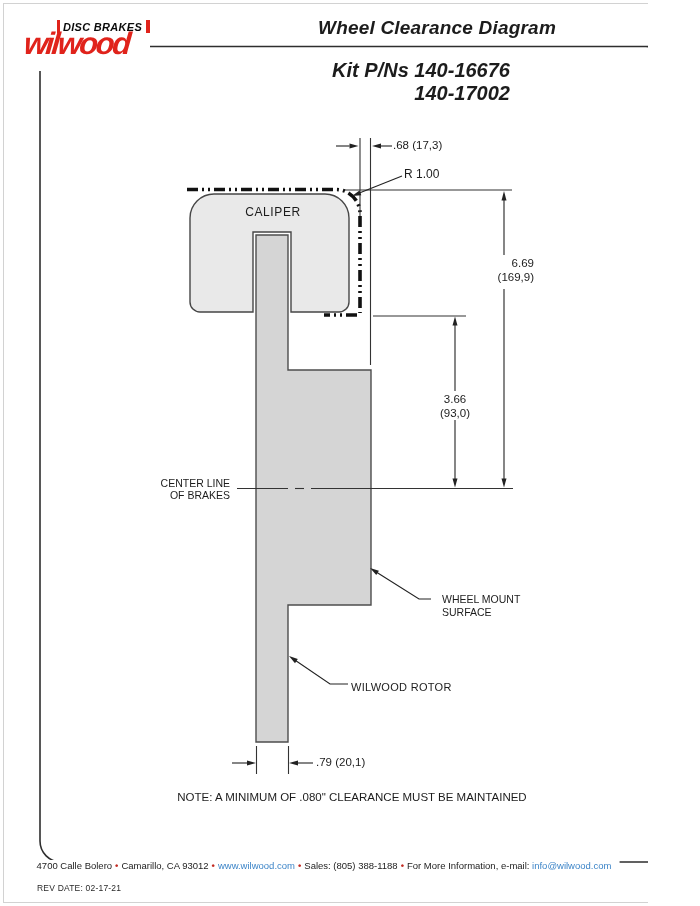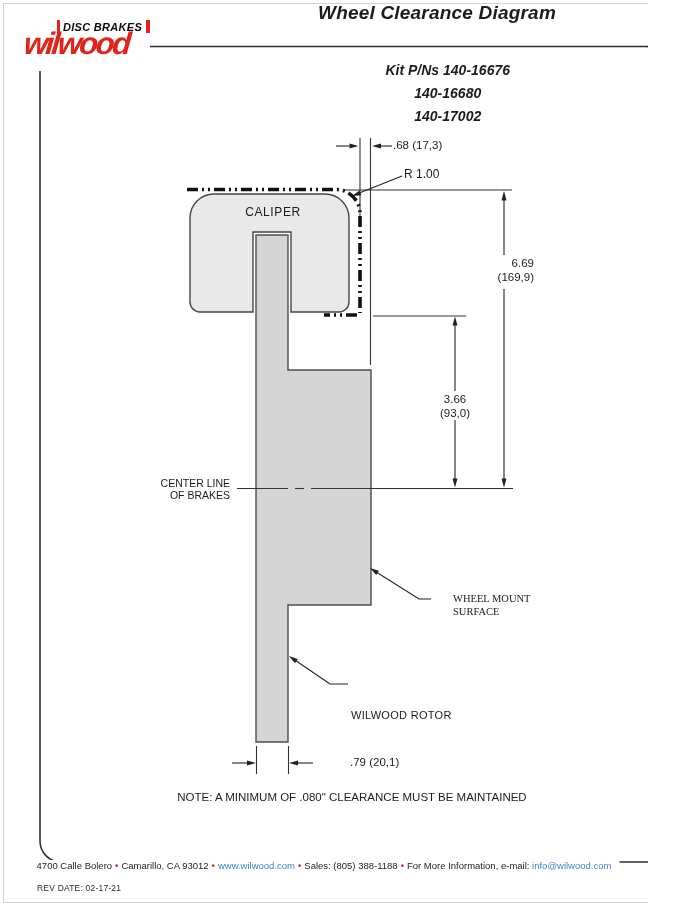--- a/index.html
+++ b/index.html
@@ -2,31 +2,31 @@
 <html><head>
 <meta charset="utf-8">
 <style>
   html,body{margin:0;padding:0;background:#fff;}
   #page{position:relative;width:648px;height:906px;background:#fff;overflow:hidden;
         font-family:"Liberation Sans",sans-serif;color:#1a1a1a;}
   .abs{position:absolute;}
   svg{position:absolute;left:0;top:0;}
   .txt{position:absolute;white-space:nowrap;color:#1c1c1c;}
   .boldital{font-weight:bold;font-style:italic;}
-  #title{left:287px;top:2px;width:300px;text-align:center;font-size:19px;letter-spacing:.2px;}
-  #kit{right:138px;top:59px;text-align:center;font-size:14px;line-height:23px;}
+  #title{left:287px;top:17px;width:300px;text-align:center;font-size:19px;letter-spacing:.2px;}
+  #kit{right:138px;top:59px;text-align:right;font-size:20px;line-height:23px;}
   #caliper-label{left:220px;top:205px;width:106px;text-align:center;font-size:12px;letter-spacing:.6px;}
   #dim-gap{left:393px;top:139px;font-size:11.5px;text-align:center;}
   #dim-radius{left:404px;top:167px;font-size:12px;}
   #dim-height{left:474px;top:257px;width:60px;text-align:right;font-size:11.5px;line-height:13.5px;}
   #dim-offset{left:425px;top:393px;width:60px;text-align:center;font-size:11.5px;line-height:13.5px;}
   #centerline-label{left:138px;top:477px;width:92px;text-align:right;font-size:10.5px;line-height:12px;}
-  #wheel-mount-label{left:453px;top:593px;font-size:10.5px;line-height:12.5px;font-family:Liberation Serif, serif;}
-  #rotor-label{left:351px;top:709px;font-size:11px;letter-spacing:.3px;}
-  #dim-rotor-width{left:316px;top:756px;font-size:11.5px;margin-left:34px;}
+  #wheel-mount-label{left:442px;top:593px;font-size:10.5px;line-height:12.5px;}
+  #rotor-label{left:351px;top:681px;font-size:11px;letter-spacing:.3px;}
+  #dim-rotor-width{left:316px;top:756px;font-size:11.5px;}
   #note{left:98px;top:791px;width:508px;text-align:center;font-size:11.5px;line-height:13.5px;white-space:normal;}
   #footer{left:50%;top:860px;transform:translateX(-50%);font-size:9.5px;background:#fff;
           padding:0 8px;white-space:nowrap;}
   #footer .sep{color:#c22a21;margin:0 3px;font-weight:bold;}
   #footer .link{color:#3d85c8;}
   #rev-date{left:37px;top:883px;font-size:8.5px;color:#2a2a2a;letter-spacing:.2px;}
   
   #logo{left:24px;top:15px;width:150px;height:50px;}
   #logo .disc{position:absolute;left:39px;top:6px;font-size:11px;font-weight:bold;font-style:italic;
               color:#0a0a0a;letter-spacing:.3px;}
@@ -106,21 +106,20 @@
 <div id="logo" class="abs">
   <span class="bar l"></span>
   <span class="disc">DISC BRAKES</span>
   <span class="bar r"></span>
   <span class="script">wilwood</span>
 </div>
 
 <div id="title" class="txt boldital">Wheel Clearance Diagram</div>
 <div id="kit" class="txt boldital">
   <div>Kit P/Ns 140-16676</div>
-  <div>140-16680</div>
   <div>140-17002</div>
 </div>
 
 <div id="caliper-label" class="txt">CALIPER</div>
 <div id="dim-gap" class="txt">.68 (17,3)</div>
 <div id="dim-radius" class="txt">R 1.00</div>
 <div id="dim-height" class="txt">
   <div>6.69</div>
   <div>(169,9)</div>
 </div>

